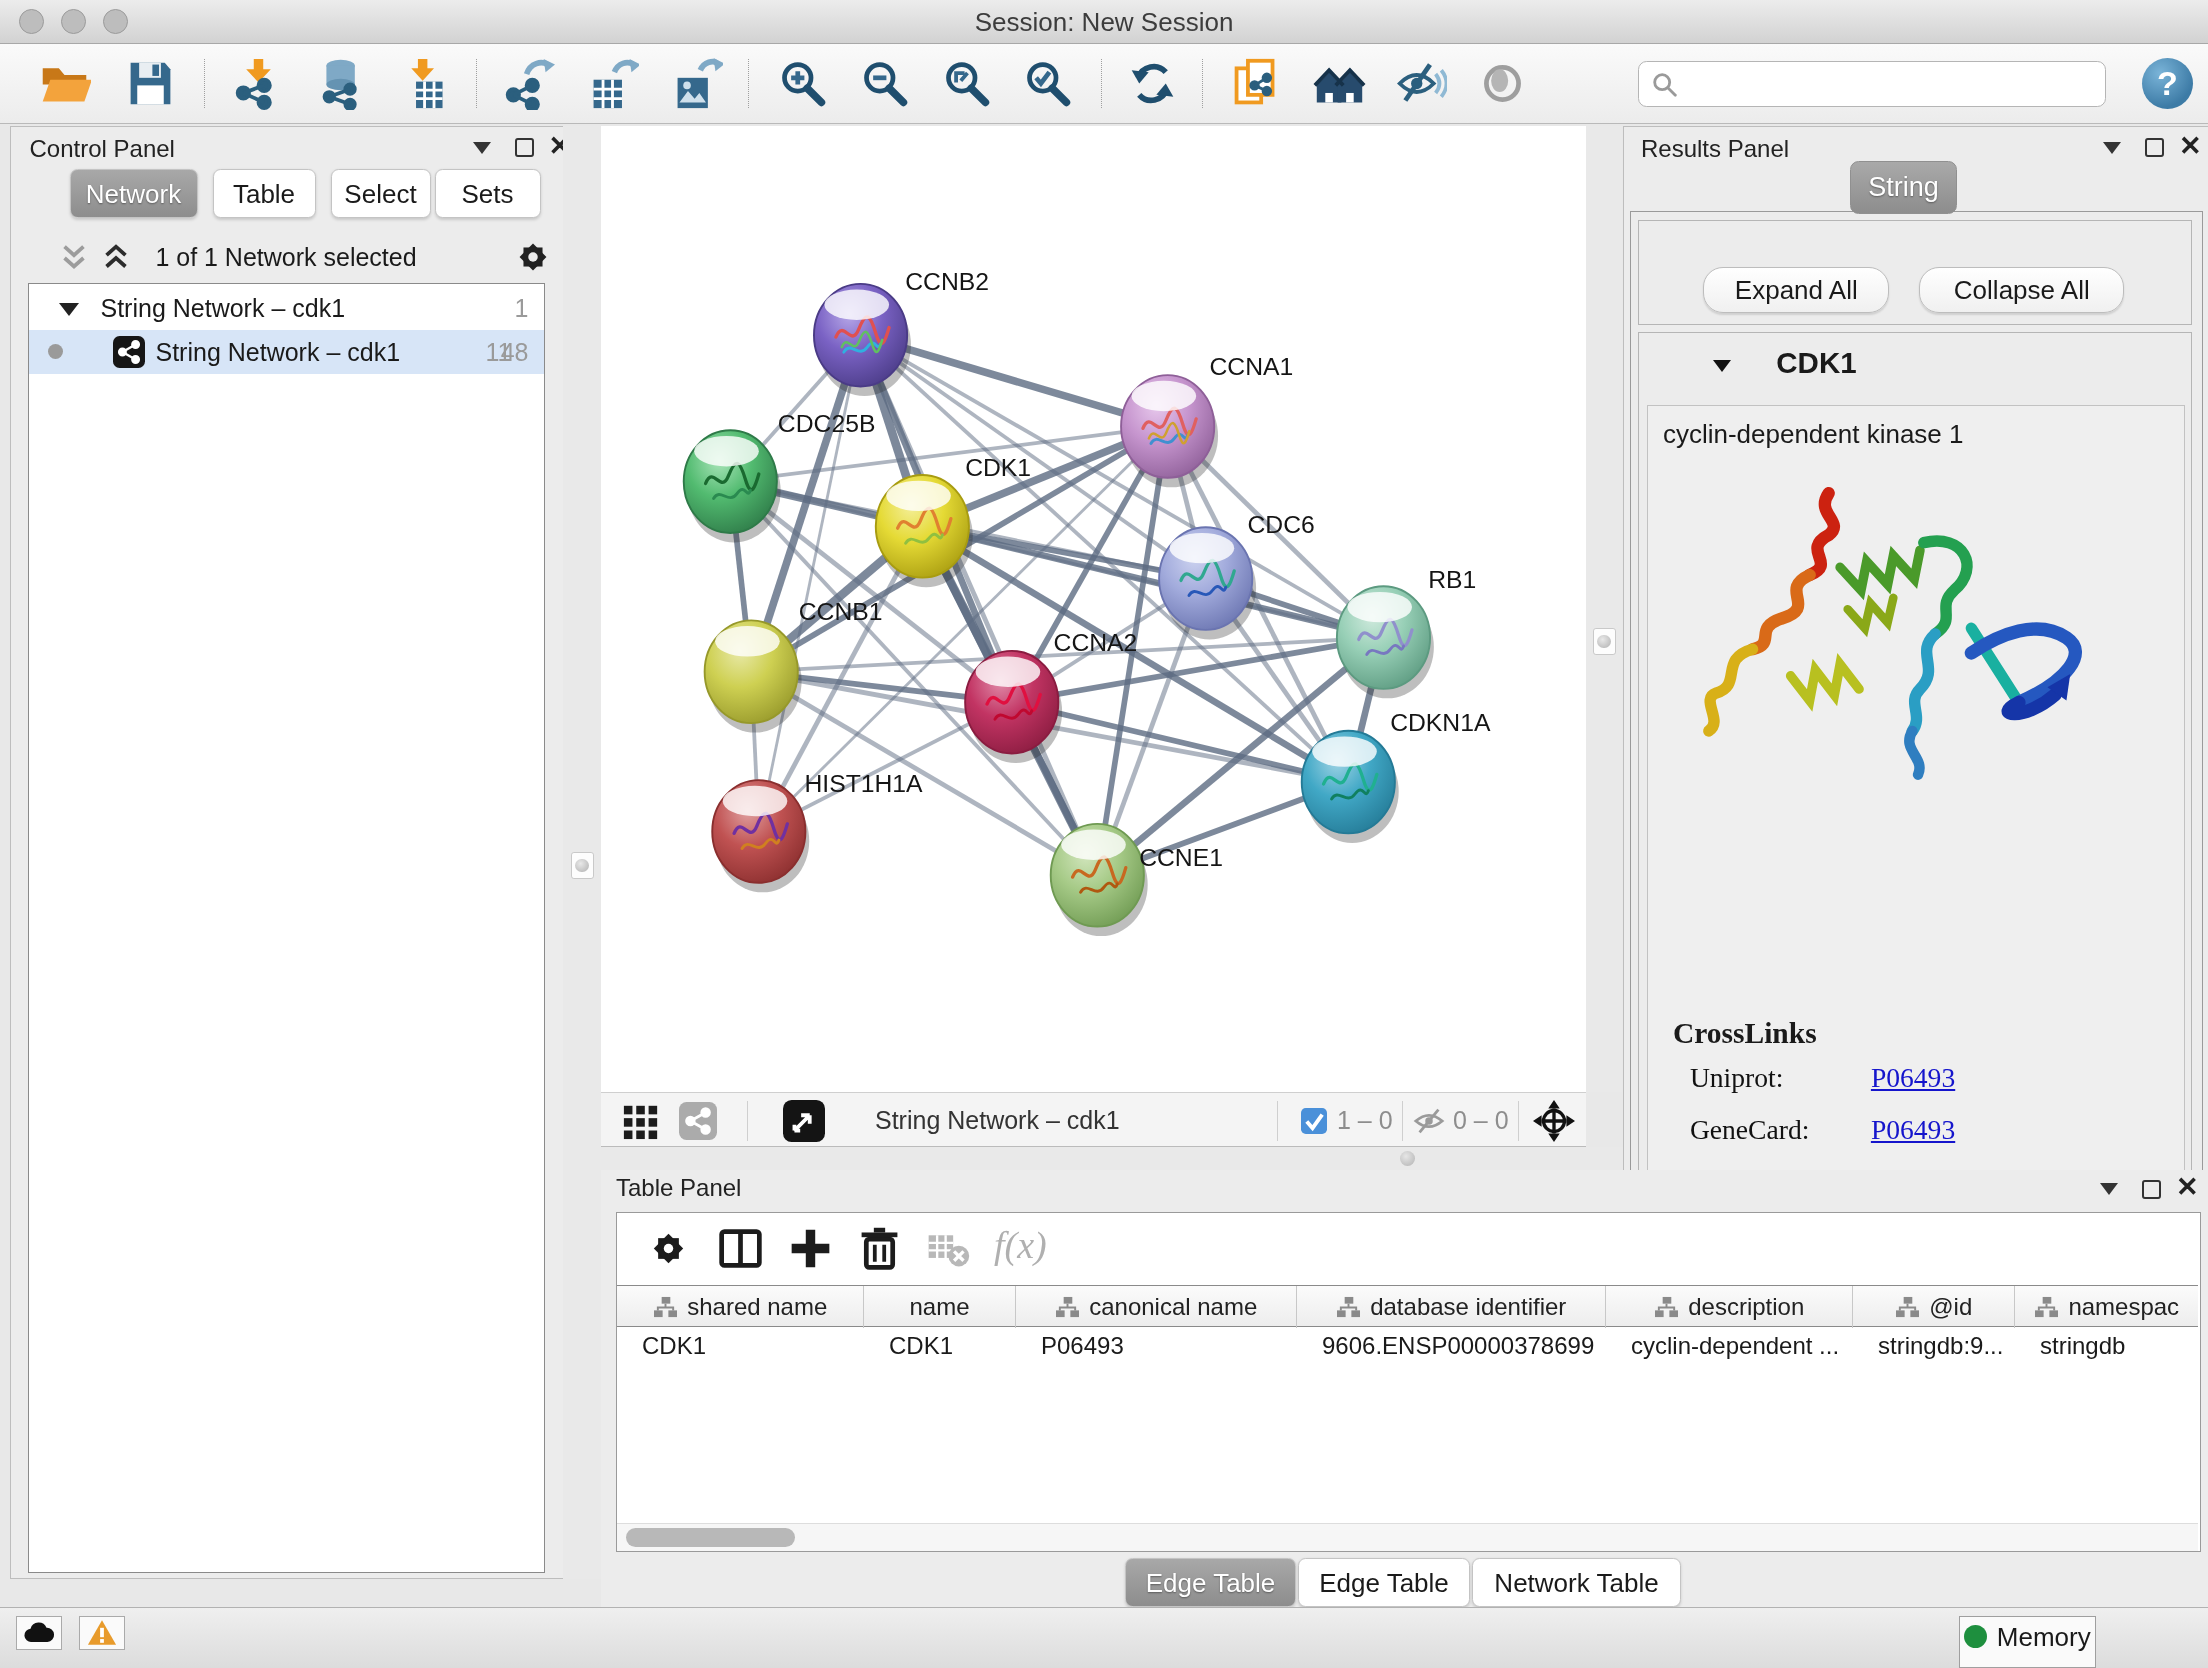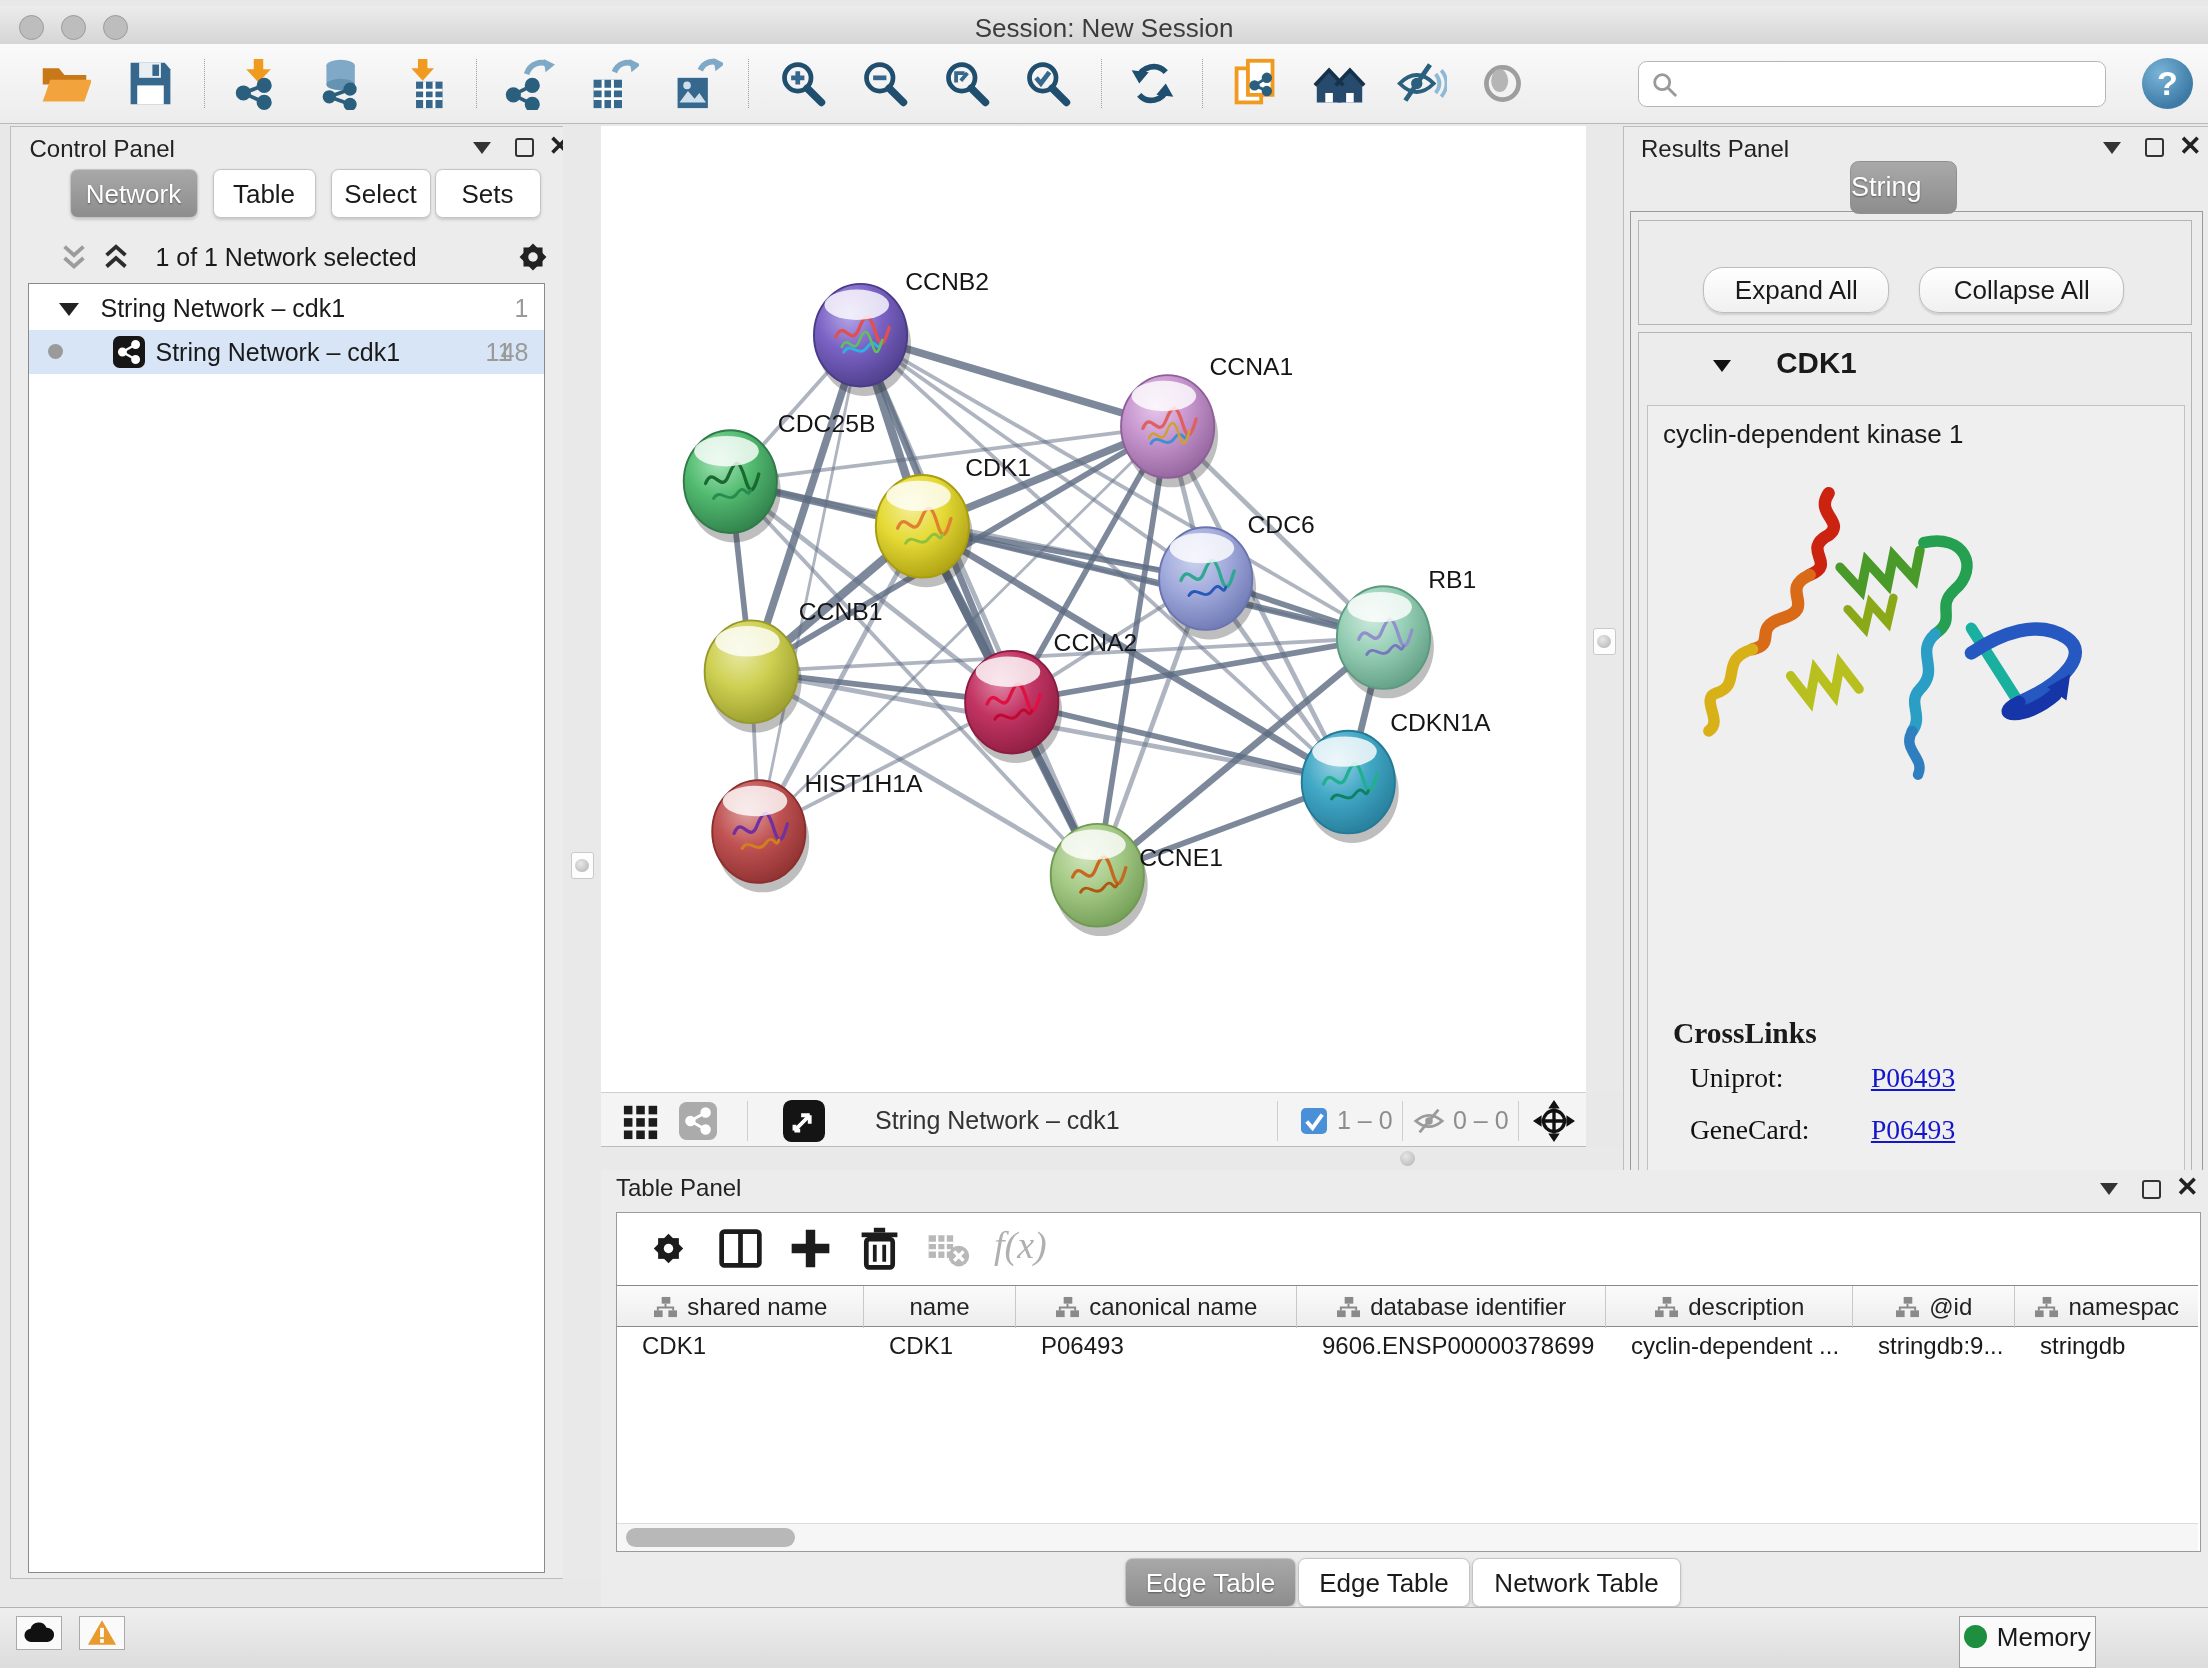--- a/index.html
+++ b/index.html
@@ -1,21 +1,21 @@
 <!DOCTYPE html>
 <html style="font-size:15px"><head>
 <meta charset="utf-8">
 <style>
   * { margin:0; padding:0; box-sizing:border-box; }
   html,body { width:2208px; height:1668px; overflow:hidden; background:#e8e8e8;
     font-family:"Liberation Sans", sans-serif; color:#1a1a1a; }
   .abs { position:absolute; }
 
   
-  #titlebar { left:0; top:6px; width:2208px; height:44px;
+  #titlebar { left:0; top:0; width:2208px; height:44px;
     background:linear-gradient(#ececec,#d2d2d2); border-bottom:1px solid #a8a8a8; }
   .tlight { position:absolute; top:8.6px; width:25px; height:25px; border-radius:50%;
     background:#bdbdbd; border:1px solid #9b9b9b; }
   #wtitle { position:absolute; left:0; right:0; top:0; height:44px; line-height:44px;
     text-align:center; font-size:26px; color:#3c3c3c; }
 
   
   #toolbar { left:0; top:44px; width:2208px; height:80px;
     background:linear-gradient(#fafafa,#ececec); border-bottom:1.9px solid #b9b9b9; }
   .tbicon { position:absolute; top:13.3px; width:53px; height:53px; cursor:pointer; }
@@ -60,21 +60,21 @@
     border-top:1px solid #cfcfcf; border-bottom:1px solid #bbb; }
   .cbar-sep { position:absolute; top:7.6px; height:40px; border-left:1px solid #cfcfcf; }
   .cbar-txt { position:absolute; top:0; height:55px; line-height:55px; font-size:25px; color:#333; }
   .cbar-count { color:#8d8d8d; }
 
   
   #results-panel { left:1623px; top:126px; width:586px; height:1453px;
     background:#ececec; border:1px solid #bdbdbd; }
   #rp-tab { position:absolute; left:226px; top:34px; width:107px; height:53px;
     background:linear-gradient(#a9a9a9,#8d8d8d); border:1px solid #909090; border-radius:8.6px;
-    color:#fff; font-size:27px; text-align:left; line-height:51px; text-shadow:0 1px 1.9px rgba(0,0,0,.4); z-index:2; }
+    color:#fff; font-size:27px; text-align:center; line-height:51px; text-shadow:0 1px 1.9px rgba(0,0,0,.4); z-index:2; }
   #rp-box { position:absolute; left:5.7px; top:84px; width:573px; height:980px;
     background:#ececec; border:1.9px solid #9a9a9a; }
   .rp-btn { position:absolute; top:46px; height:46px; background:linear-gradient(#ffffff,#f0f0f0);
     border:1px solid #bdbdbd; border-radius:20px; font-size:26px; text-align:center; line-height:44px;
     box-shadow:0 1.9px 1.9px rgba(0,0,0,.12); cursor:pointer; }
   #rp-buttons { position:absolute; left:7.6px; top:7.6px; width:554px; height:105px;
     border:1px solid #b5b5b5; background:#ececec; }
   #rp-section { position:absolute; left:7.6px; top:120px; width:554px; height:848px;
     border:1px solid #b5b5b5; background:#ececec; }
   #rp-inner { position:absolute; left:7.6px; top:72px; width:538px; height:768px;

